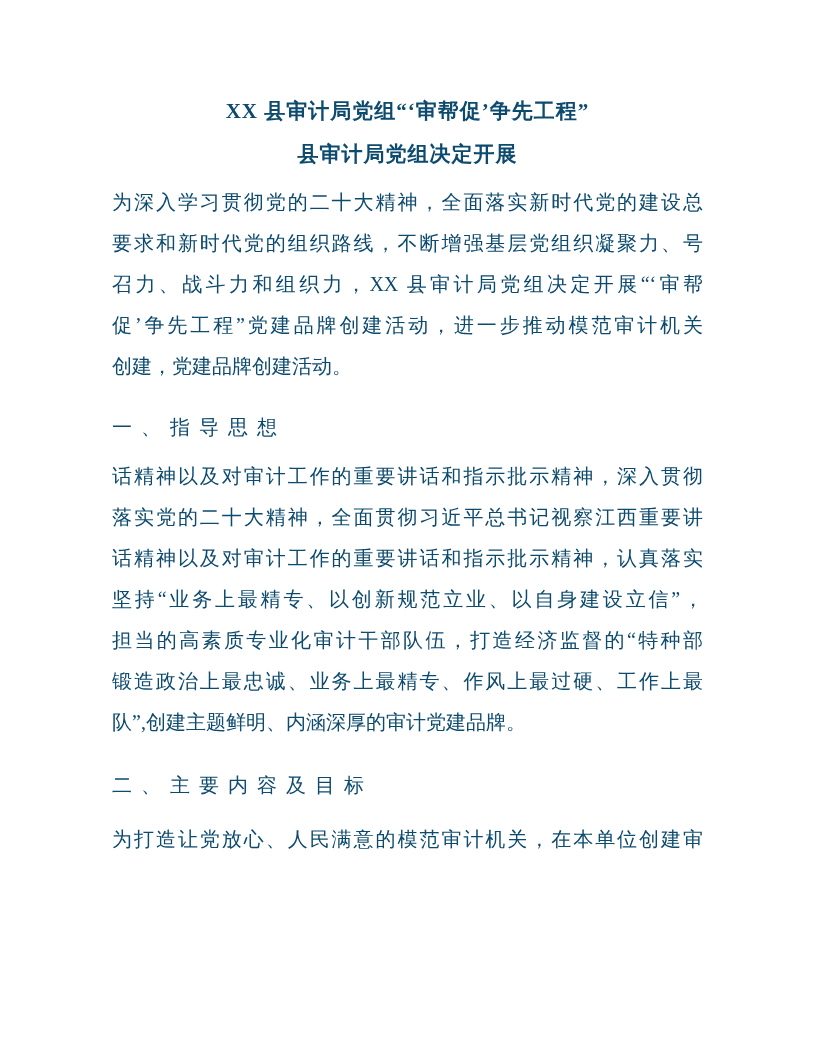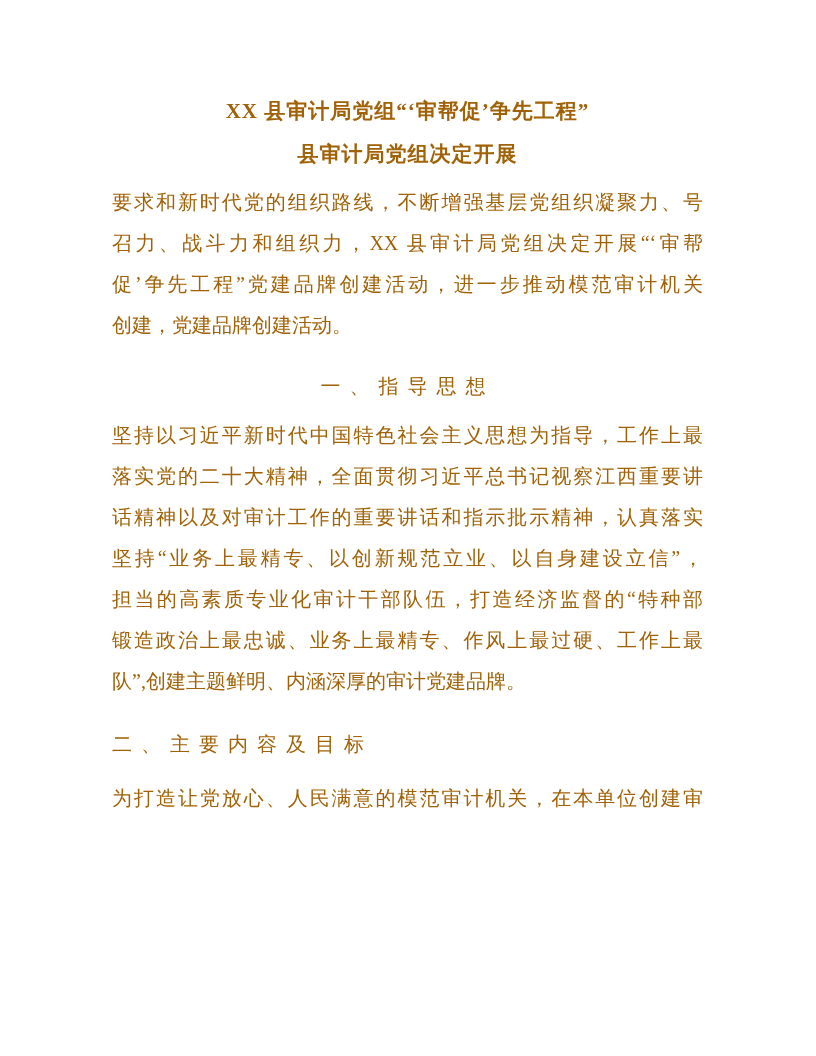--- a/index.html
+++ b/index.html
@@ -9,21 +9,21 @@
   }
   .page {
     position: relative;
     width: 816px;
     height: 1056px;
     box-sizing: border-box;
     padding: 90px 113px 0 112px;
     background: #ffffff;
     overflow: hidden;
     font-family: "Liberation Serif", "DejaVu Serif", serif;
-    color: #a16207;
+    color: #0c4a6e;
   }
   .title-line {
     font-size: 21px;
     font-weight: bold;
     line-height: 43px;
     text-align: center;
     letter-spacing: 1px;
   }
   .para {
     margin: 0;
@@ -40,46 +40,47 @@
     text-justify: inter-character;
   }
   .heading {
     margin: 0;
     font-size: 20px;
     font-weight: normal;
     line-height: 41px;
     letter-spacing: 9px;
   }
   .para1    { margin-top: 6px;  }
-  .heading1 { margin-top: 20px; text-align: center; }
+  .heading1 { margin-top: 20px; }
   .para2    { margin-top: 8px;  }
   .heading2 { margin-top: 22px; }
   .para3    { margin-top: 13px; }
 </style>
 </head>
 <body>
 
 <div class="page">
 
   <header>
     <div class="title-line">XX 县审计局党组“‘审帮促’争先工程”</div>
     <div class="title-line">县审计局党组决定开展</div>
   </header>
 
   <p class="para para1">
+    <span class="ln j">为深入学习贯彻党的二十大精神，全面落实新时代党的建设总</span>
     <span class="ln j">要求和新时代党的组织路线，不断增强基层党组织凝聚力、号</span>
     <span class="ln j">召力、战斗力和组织力，XX 县审计局党组决定开展“‘审帮</span>
     <span class="ln j">促’争先工程”党建品牌创建活动，进一步推动模范审计机关</span>
     <span class="ln">创建，党建品牌创建活动。</span>
   </p>
 
   <h2 class="heading heading1">一、指导思想</h2>
 
   <p class="para para2">
-    <span class="ln j">坚持以习近平新时代中国特色社会主义思想为指导，工作上最</span>
+    <span class="ln j">话精神以及对审计工作的重要讲话和指示批示精神，深入贯彻</span>
     <span class="ln j">落实党的二十大精神，全面贯彻习近平总书记视察江西重要讲</span>
     <span class="ln j">话精神以及对审计工作的重要讲话和指示批示精神，认真落实</span>
     <span class="ln j">坚持“业务上最精专、以创新规范立业、以自身建设立信”，</span>
     <span class="ln j">担当的高素质专业化审计干部队伍，打造经济监督的“特种部</span>
     <span class="ln j">锻造政治上最忠诚、业务上最精专、作风上最过硬、工作上最</span>
     <span class="ln">队”,创建主题鲜明、内涵深厚的审计党建品牌。</span>
   </p>
 
   <h2 class="heading heading2">二、主要内容及目标</h2>
 

